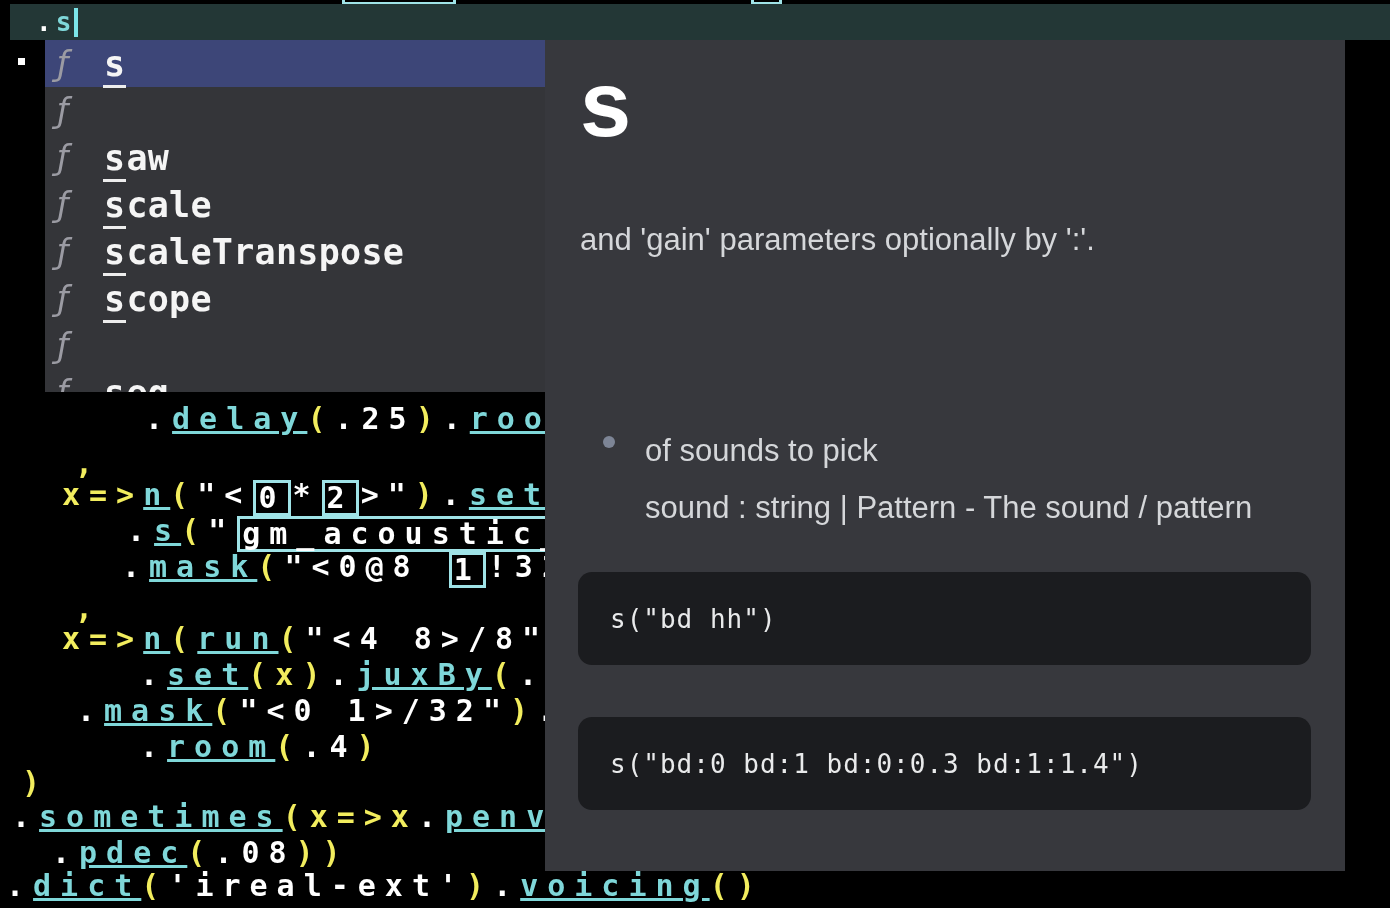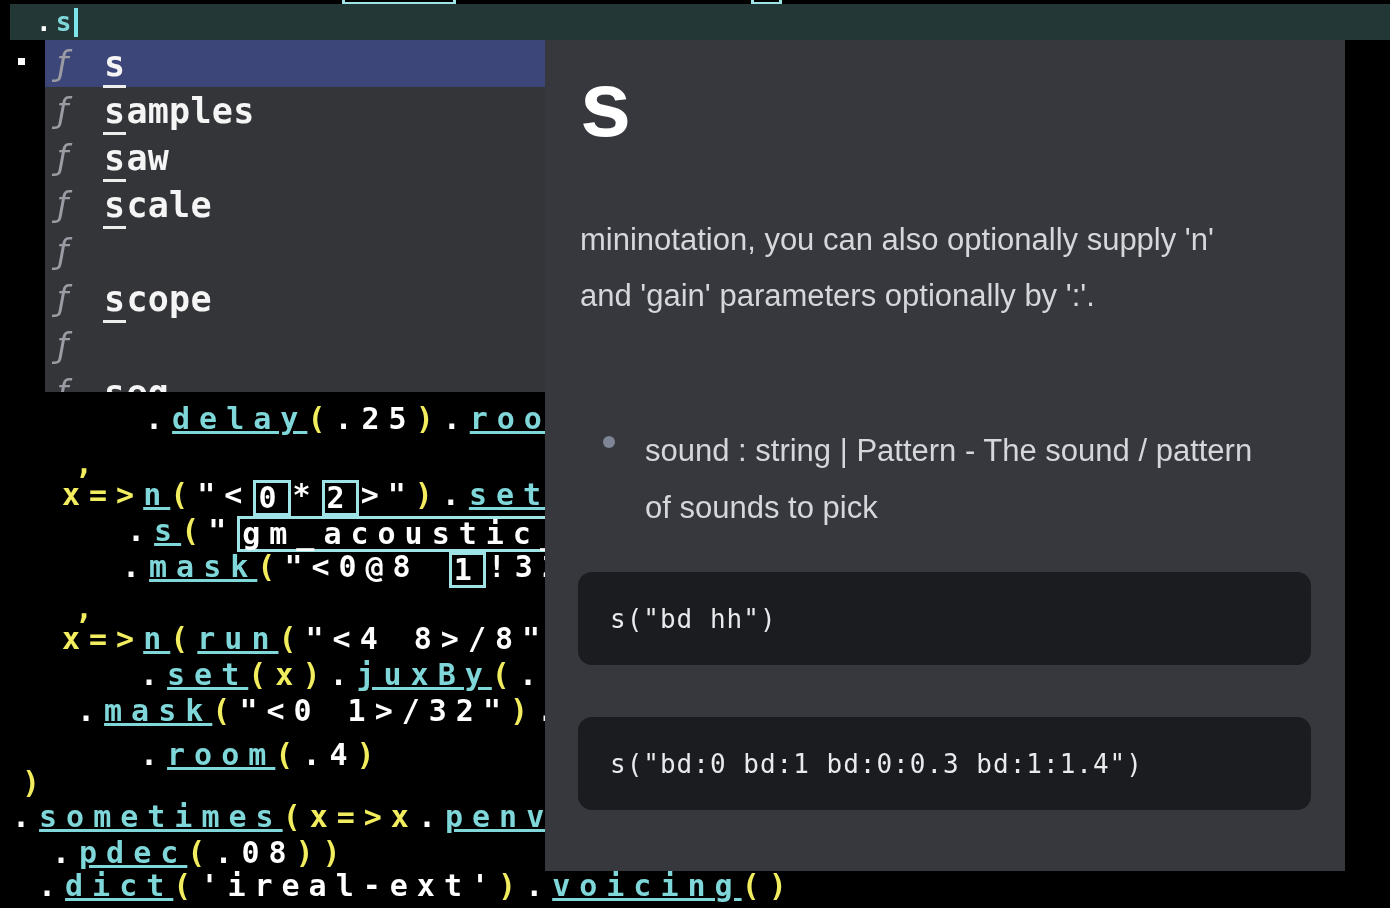--- a/index.html
+++ b/index.html
@@ -65,71 +65,70 @@
   <div id="editor-lines">
       <div class="code-line" style="left: 145px; top: 402px;"><span class="tk-w">.</span><span class="tk-c">delay</span><span class="tk-y">(</span><span class="tk-w">.25</span><span class="tk-y">)</span><span class="tk-w">.</span><span class="tk-c">room</span></div>
       <div class="code-line" style="left: 75px; top: 447px;"><span class="tk-y">,</span></div>
       <div class="code-line" style="left: 62px; top: 478px;"><span class="tk-y">x=&gt;</span><span class="tk-c">n</span><span class="tk-y">(</span><span class="tk-w">"&lt;</span><span class="tk-w tok-box">0</span><span class="tk-w">*</span><span class="tk-w tok-box">2</span><span class="tk-w">&gt;"</span><span class="tk-y">)</span><span class="tk-w">.</span><span class="tk-c">set</span><span class="tk-y">(</span></div>
       <div class="code-line" style="left: 127px; top: 514px;"><span class="tk-w">.</span><span class="tk-c">s</span><span class="tk-y">(</span><span class="tk-w">"</span><span class="tk-w tok-box">gm_acoustic_b</span></div>
       <div class="code-line" style="left: 122px; top: 550px;"><span class="tk-w">.</span><span class="tk-c">mask</span><span class="tk-y">(</span><span class="tk-w">"&lt;0@8 </span><span class="tk-w tok-box">1</span><span class="tk-w">!32</span></div>
       <div class="code-line" style="left: 75px; top: 592px;"><span class="tk-y">,</span></div>
       <div class="code-line" style="left: 62px; top: 622px;"><span class="tk-y">x=&gt;</span><span class="tk-c">n</span><span class="tk-y">(</span><span class="tk-c">run</span><span class="tk-y">(</span><span class="tk-w">"&lt;4 8&gt;/8"</span></div>
       <div class="code-line" style="left: 140px; top: 658px;"><span class="tk-w">.</span><span class="tk-c">set</span><span class="tk-y">(</span><span class="tk-y">x</span><span class="tk-y">)</span><span class="tk-w">.</span><span class="tk-c">juxBy</span><span class="tk-y">(</span><span class="tk-w">.5</span></div>
       <div class="code-line" style="left: 77px; top: 694px;"><span class="tk-w">.</span><span class="tk-c">mask</span><span class="tk-y">(</span><span class="tk-w">"&lt;0 1&gt;/32"</span><span class="tk-y">)</span><span class="tk-w">.</span></div>
-      <div class="code-line" style="left: 140px; top: 730px; margin-top: 8px;"><span class="tk-w">.</span><span class="tk-c">room</span><span class="tk-y">(</span><span class="tk-w">.4</span><span class="tk-y">)</span></div>
+      <div class="code-line" style="left: 140px; top: 730px;"><span class="tk-w">.</span><span class="tk-c">room</span><span class="tk-y">(</span><span class="tk-w">.4</span><span class="tk-y">)</span></div>
       <div class="code-line" style="left: 22px; top: 766px;"><span class="tk-y">)</span></div>
       <div class="code-line" style="left: 12px; top: 800px;"><span class="tk-w">.</span><span class="tk-c">sometimes</span><span class="tk-y">(</span><span class="tk-y">x=&gt;x</span><span class="tk-w">.</span><span class="tk-c">penv</span></div>
       <div class="code-line" style="left: 52px; top: 836px;"><span class="tk-w">.</span><span class="tk-c">pdec</span><span class="tk-y">(</span><span class="tk-w">.08</span><span class="tk-y">))</span></div>
-      <div class="code-line" style="left: 6px; top: 869px; margin-left: 32px;"><span class="tk-w">.</span><span class="tk-c">dict</span><span class="tk-y">(</span><span class="tk-w">'ireal-ext'</span><span class="tk-y">)</span><span class="tk-w">.</span><span class="tk-c">voicing</span><span class="tk-y">()</span></div>
+      <div class="code-line" style="left: 6px; top: 869px;"><span class="tk-w">.</span><span class="tk-c">dict</span><span class="tk-y">(</span><span class="tk-w">'ireal-ext'</span><span class="tk-y">)</span><span class="tk-w">.</span><span class="tk-c">voicing</span><span class="tk-y">()</span></div>
     </div>
 
   <div class="ac" id="ac-list">
       <div class="ac-row sel">
         <span class="ac-icon">ƒ</span>
         <span class="ac-label"><span class="match">s</span></span>
       </div>
       <div class="ac-row">
         <span class="ac-icon">ƒ</span>
-        <span class="ac-label"><span class="match">s</span>amples</span>
       </div>
       <div class="ac-row">
         <span class="ac-icon">ƒ</span>
         <span class="ac-label"><span class="match">s</span>aw</span>
       </div>
       <div class="ac-row">
         <span class="ac-icon">ƒ</span>
         <span class="ac-label"><span class="match">s</span>cale</span>
       </div>
       <div class="ac-row">
         <span class="ac-icon">ƒ</span>
+        <span class="ac-label"><span class="match">s</span>caleTranspose</span>
       </div>
       <div class="ac-row">
         <span class="ac-icon">ƒ</span>
         <span class="ac-label"><span class="match">s</span>cope</span>
       </div>
       <div class="ac-row">
         <span class="ac-icon">ƒ</span>
       </div>
       <div class="ac-row">
         <span class="ac-icon">ƒ</span>
         <span class="ac-label"><span class="match">s</span>eq</span>
       </div>
     </div>
 
   <div class="doc">
     <div class="doc-title">s</div>
     <div class="doc-desc" id="doc-desc">
-        <div>mininotation, you can also optionally supply 'n'</div>
         <div>and 'gain' parameters optionally by ':'.</div>
       </div>
     <div class="doc-param">
       <span class="bullet"></span>
       <div class="lines" id="param-lines">
+          <div>of sounds to pick</div>
           <div>sound : string | Pattern - The sound / pattern</div>
-          <div>of sounds to pick</div>
         </div>
     </div>
     <div class="code-block b1">
       <span class="cb-text">s("bd hh")</span>
     </div>
     <div class="code-block b2">
       <span class="cb-text">s("bd:0 bd:1 bd:0:0.3 bd:1:1.4")</span>
     </div>
   </div>
 

